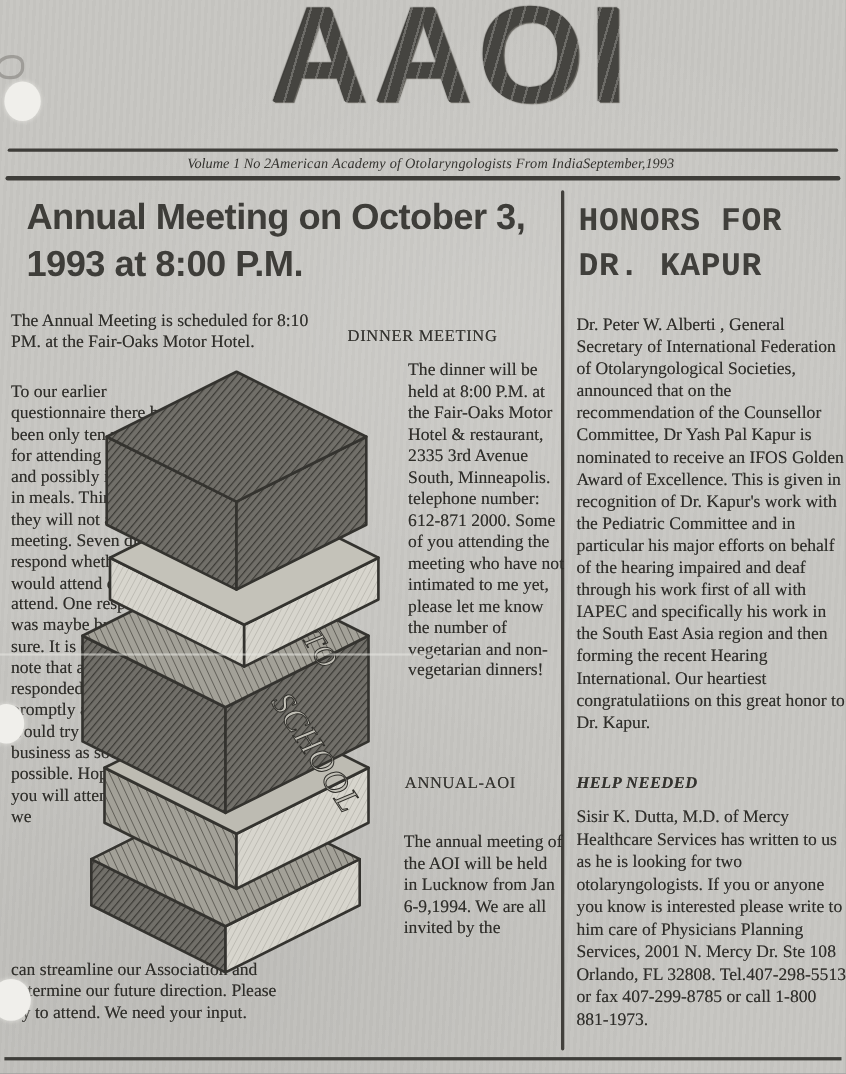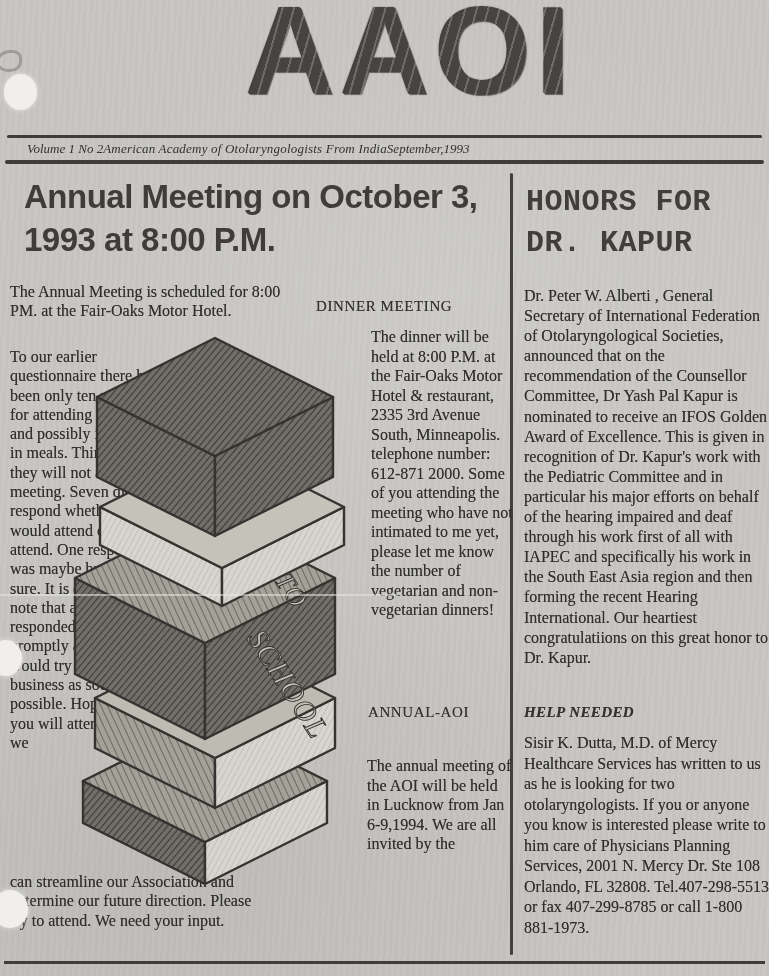--- a/index.html
+++ b/index.html
@@ -27,21 +27,21 @@
     left:210px;top:0;width:410px;height:140px;
     background:repeating-linear-gradient(106deg, rgba(199,198,194,0) 0 5px, rgba(199,198,194,0.30) 5px 7px, rgba(199,198,194,0) 7px 11px);
     pointer-events:none;
   }
   
   .rule{background:#3e3d39;}
   .rule-top{left:7px;right:7px;top:135px;height:3px;border-radius:2px;}
   .rule-mid{left:5px;right:5px;top:160px;height:4px;border-radius:2px;}
   .masthead{
     left:7px;right:7px;top:139px;height:20px;
-    display:flex;align-items:center;justify-content:flex-start;
+    display:flex;align-items:center;justify-content:center;
     font-style:italic;font-size:13px;color:#33322e;
   }
   .masthead .vol{padding-left:20px;}
   .masthead .org{font-weight:400;letter-spacing:0.2px;}
   .masthead .date{padding-right:6px;}
   
   .vdivider{left:510px;top:173px;height:782px;width:3px;background:#42403c;border-radius:2px;}
   
   .headline{
     left:24px;top:176px;width:486px;
@@ -96,21 +96,21 @@
   <div class="abs masthead">
     <span class="vol">Volume 1 No 2</span>
     <span class="org">American Academy of Otolaryngologists From India</span>
     <span class="date">September,1993</span>
   </div>
   <div class="abs rule rule-mid"></div>
 
   <div class="abs vdivider"></div>
 
   <div class="abs headline">Annual Meeting on October 3, 1993 at 8:00 P.M.</div>
-  <div class="abs body intro">The Annual Meeting is scheduled for 8:00 PM. at the Fair-Oaks Motor Hotel.</div>
+  <div class="abs body intro">The Annual Meeting is scheduled for 8:10 PM. at the Fair-Oaks Motor Hotel.</div>
   <div class="abs body left-narrow">To our earlier questionnaire there have been only ten responses for attending the meeting and possibly interested in meals. Thirteen said they will not attend the meeting. Seven did not respond whether they would attend or not attend. One response was maybe but not very sure. It is encouraging to note that at least 31 of us responded. We will meet promptly at 8:00 PM and would try to go thru the business as soon as possible. Hope many of you will attend so that we</div>
   <div class="abs body left-wide">can streamline our Association and determine our future direction. Please try to attend. We need your input.</div>
 
   <svg class="abs books" width="320" height="575" viewBox="0 0 320 575">
     <defs>
       <pattern id="hatchDark" width="5" height="5" patternUnits="userSpaceOnUse" patternTransform="rotate(40)">
         <rect width="5" height="5" fill="#716f69"></rect>
         <line x1="0" y1="0" x2="0" y2="5" stroke="#3b3a35" stroke-width="2.2"></line>
       </pattern>
       <pattern id="hatchMid" width="6" height="6" patternUnits="userSpaceOnUse" patternTransform="rotate(-25)">

